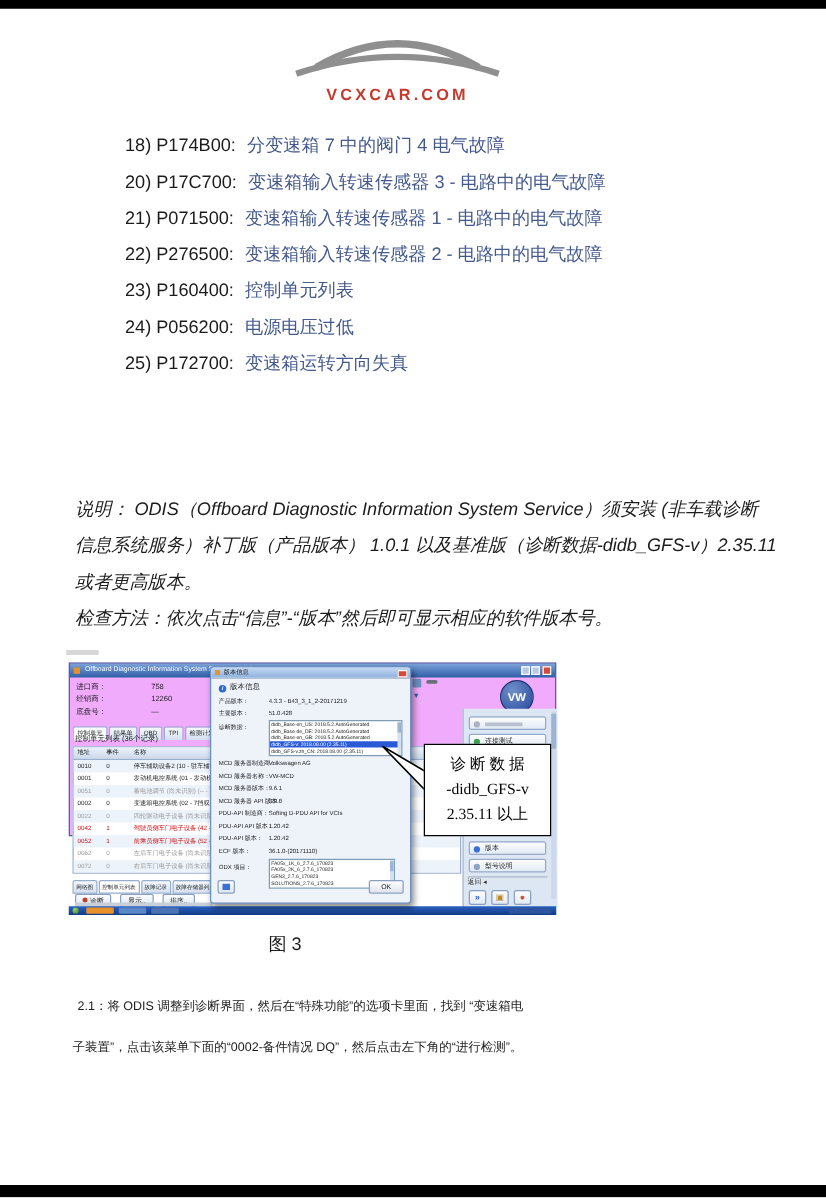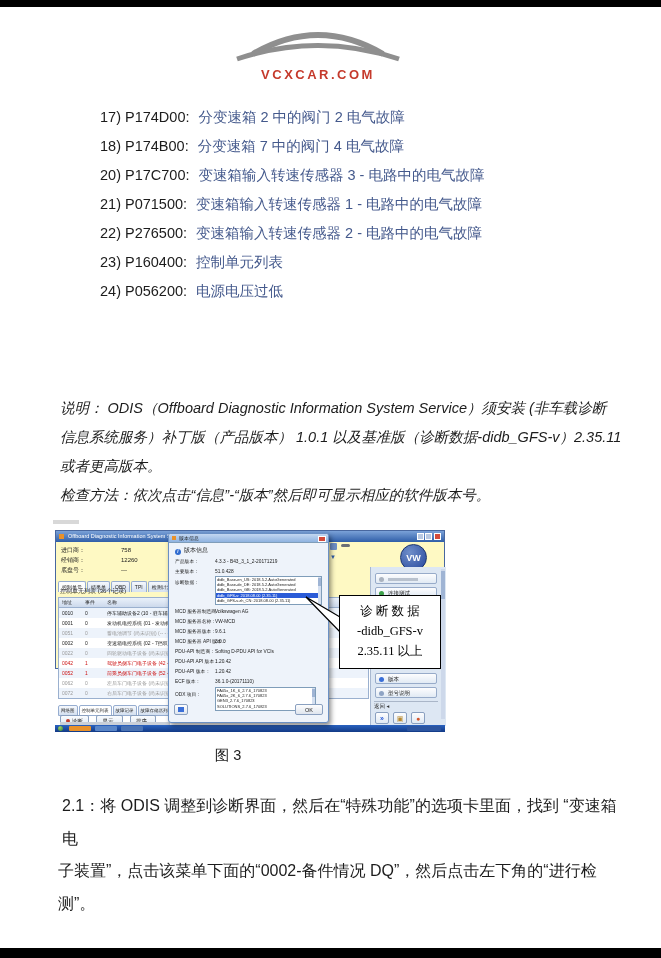--- a/index.html
+++ b/index.html
@@ -12,25 +12,25 @@
   .logo-wrap{left:168px;top:12px;width:300px;text-align:center;}
   .logo-title{font-size:21px;font-weight:bold;letter-spacing:7px;color:#58a8dc;margin-top:-15px;}
   .logo-sub{font-size:13px;font-weight:bold;letter-spacing:2.5px;color:#c53a2c;margin-top:1px;}
 
   
   .fault-item{height:29px;line-height:29px;font-size:14.5px;white-space:nowrap;}
   .fault-item .desc{color:#44598c;margin-left:9px;}
   .bodytext{font-size:14.5px;line-height:29px;}
   .note{font-style:italic;font-size:14.5px;line-height:29px;}
   .caption{font-size:14.5px;}
-  .para21{font-size:16px;line-height:32.5px;}
+  .para21{font-size:10px;line-height:32.5px;}
 
   
   .ow{left:55px;top:530px;width:390px;height:202px;font-family:"Liberation Sans","DejaVu Sans",sans-serif;}
-  .win{position:absolute;left:0;top:0;width:390px;height:139px;background:#fef9c3;border:1px solid #48679f;box-sizing:border-box;}
+  .win{position:absolute;left:0;top:0;width:390px;height:139px;background:#f0abfc;border:1px solid #48679f;box-sizing:border-box;}
   .titlebar{position:absolute;left:0;top:0;width:100%;height:11px;background:linear-gradient(#7ba2d8,#2f5ea8);color:#fff;font-size:5.5px;line-height:11px;padding-left:12px;box-sizing:border-box;white-space:nowrap;overflow:hidden;}
   .titlebar .appicon{position:absolute;left:3px;top:3px;width:5px;height:5px;background:#e8912b;}
   .wctrl{position:absolute;top:2px;width:7px;height:7px;border:1px solid #fff;box-sizing:border-box;background:#b9c9e2;}
   .wctrl.close{background:#d34a3a;}
   .inforow{position:absolute;font-size:6px;height:10px;line-height:10px;white-space:nowrap;}
   .inforow .v{position:absolute;left:60px;}
   .ttabs{position:absolute;left:2px;top:44px;white-space:nowrap;}
   .ttab{display:inline-block;padding:0 3px;height:10px;line-height:10px;font-size:5px;background:linear-gradient(#f5f8fc,#d4e0f0);border:1px solid #96add0;border-bottom:none;margin-right:1px;border-radius:2px 2px 0 0;}
   .ttab.active{background:#fdfefe;}
   .list-title{position:absolute;left:4px;top:56px;font-size:6px;}
@@ -111,27 +111,27 @@
       <path d="M30,42 Q95,4 160,42" fill="none" stroke="#8f8f8f" stroke-width="6"></path>
       <path d="M14,47 Q95,20 176,47" fill="none" stroke="#8f8f8f" stroke-width="5"></path>
       <path d="M55,44 Q95,31 135,44" fill="none" stroke="#ffffff" stroke-width="2"></path>
       <circle cx="52" cy="44" r="2.2" fill="#ffffff"></circle>
       <circle cx="138" cy="44" r="2.2" fill="#ffffff"></circle>
     </svg>
     <div class="logo-sub">VCXCAR.COM</div>
   </div>
 
   <div class="abs" style="left:100px;top:103px">
-    <div class="fault-item"><span>17) P174D00:</span><span class="desc">分变速箱 2 中的阀门 2 电气故障</span></div>
     <div class="fault-item"><span>18) P174B00:</span><span class="desc">分变速箱 7 中的阀门 4 电气故障</span></div>
     <div class="fault-item"><span>20) P17C700:</span><span class="desc">变速箱输入转速传感器 3 - 电路中的电气故障</span></div>
     <div class="fault-item"><span>21) P071500:</span><span class="desc">变速箱输入转速传感器 1 - 电路中的电气故障</span></div>
     <div class="fault-item"><span>22) P276500:</span><span class="desc">变速箱输入转速传感器 2 - 电路中的电气故障</span></div>
     <div class="fault-item"><span>23) P160400:</span><span class="desc">控制单元列表</span></div>
     <div class="fault-item"><span>24) P056200:</span><span class="desc">电源电压过低</span></div>
+    <div class="fault-item"><span>25) P172700:</span><span class="desc">变速箱运转方向失真</span></div>
   </div>
 
 
   <div class="abs note" style="left:60px;top:394px">
     <div>说明：  ODIS（Offboard Diagnostic Information System Service）须安装 (非车载诊断</div>
     <div>信息系统服务）补丁版（产品版本） 1.0.1  以及基准版（诊断数据-didb_GFS-v）2.35.11</div>
     <div>或者更高版本。</div>
   </div>
   <div class="abs note" style="left:60px;top:481px">检查方法：依次点击“信息”-“版本”然后即可显示相应的软件版本号。</div>
 

